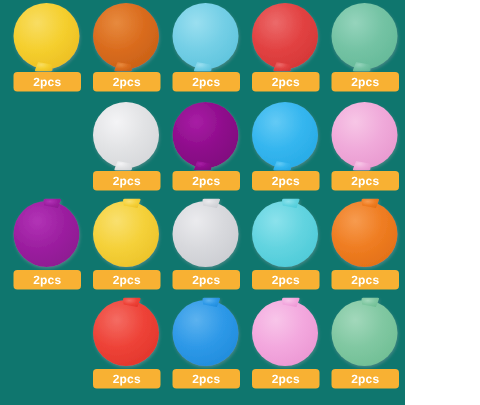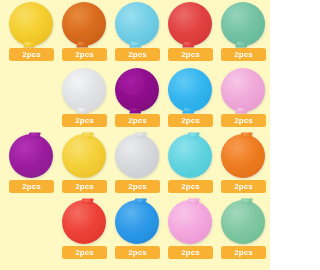--- a/index.html
+++ b/index.html
@@ -12,21 +12,21 @@
     height: 270px;
     background: #ffffff;
     font-family: "Liberation Sans", sans-serif;
     overflow: hidden;
   }
 
   #product-grid {
     position: relative;
     width: 270px;
     height: 270px;
-    background: #fef9c3;
+    background: #0f766e;
   }
 
   
   .cell {
     position: absolute;
     width: 54px;
     height: 66px;
   }
 
   

